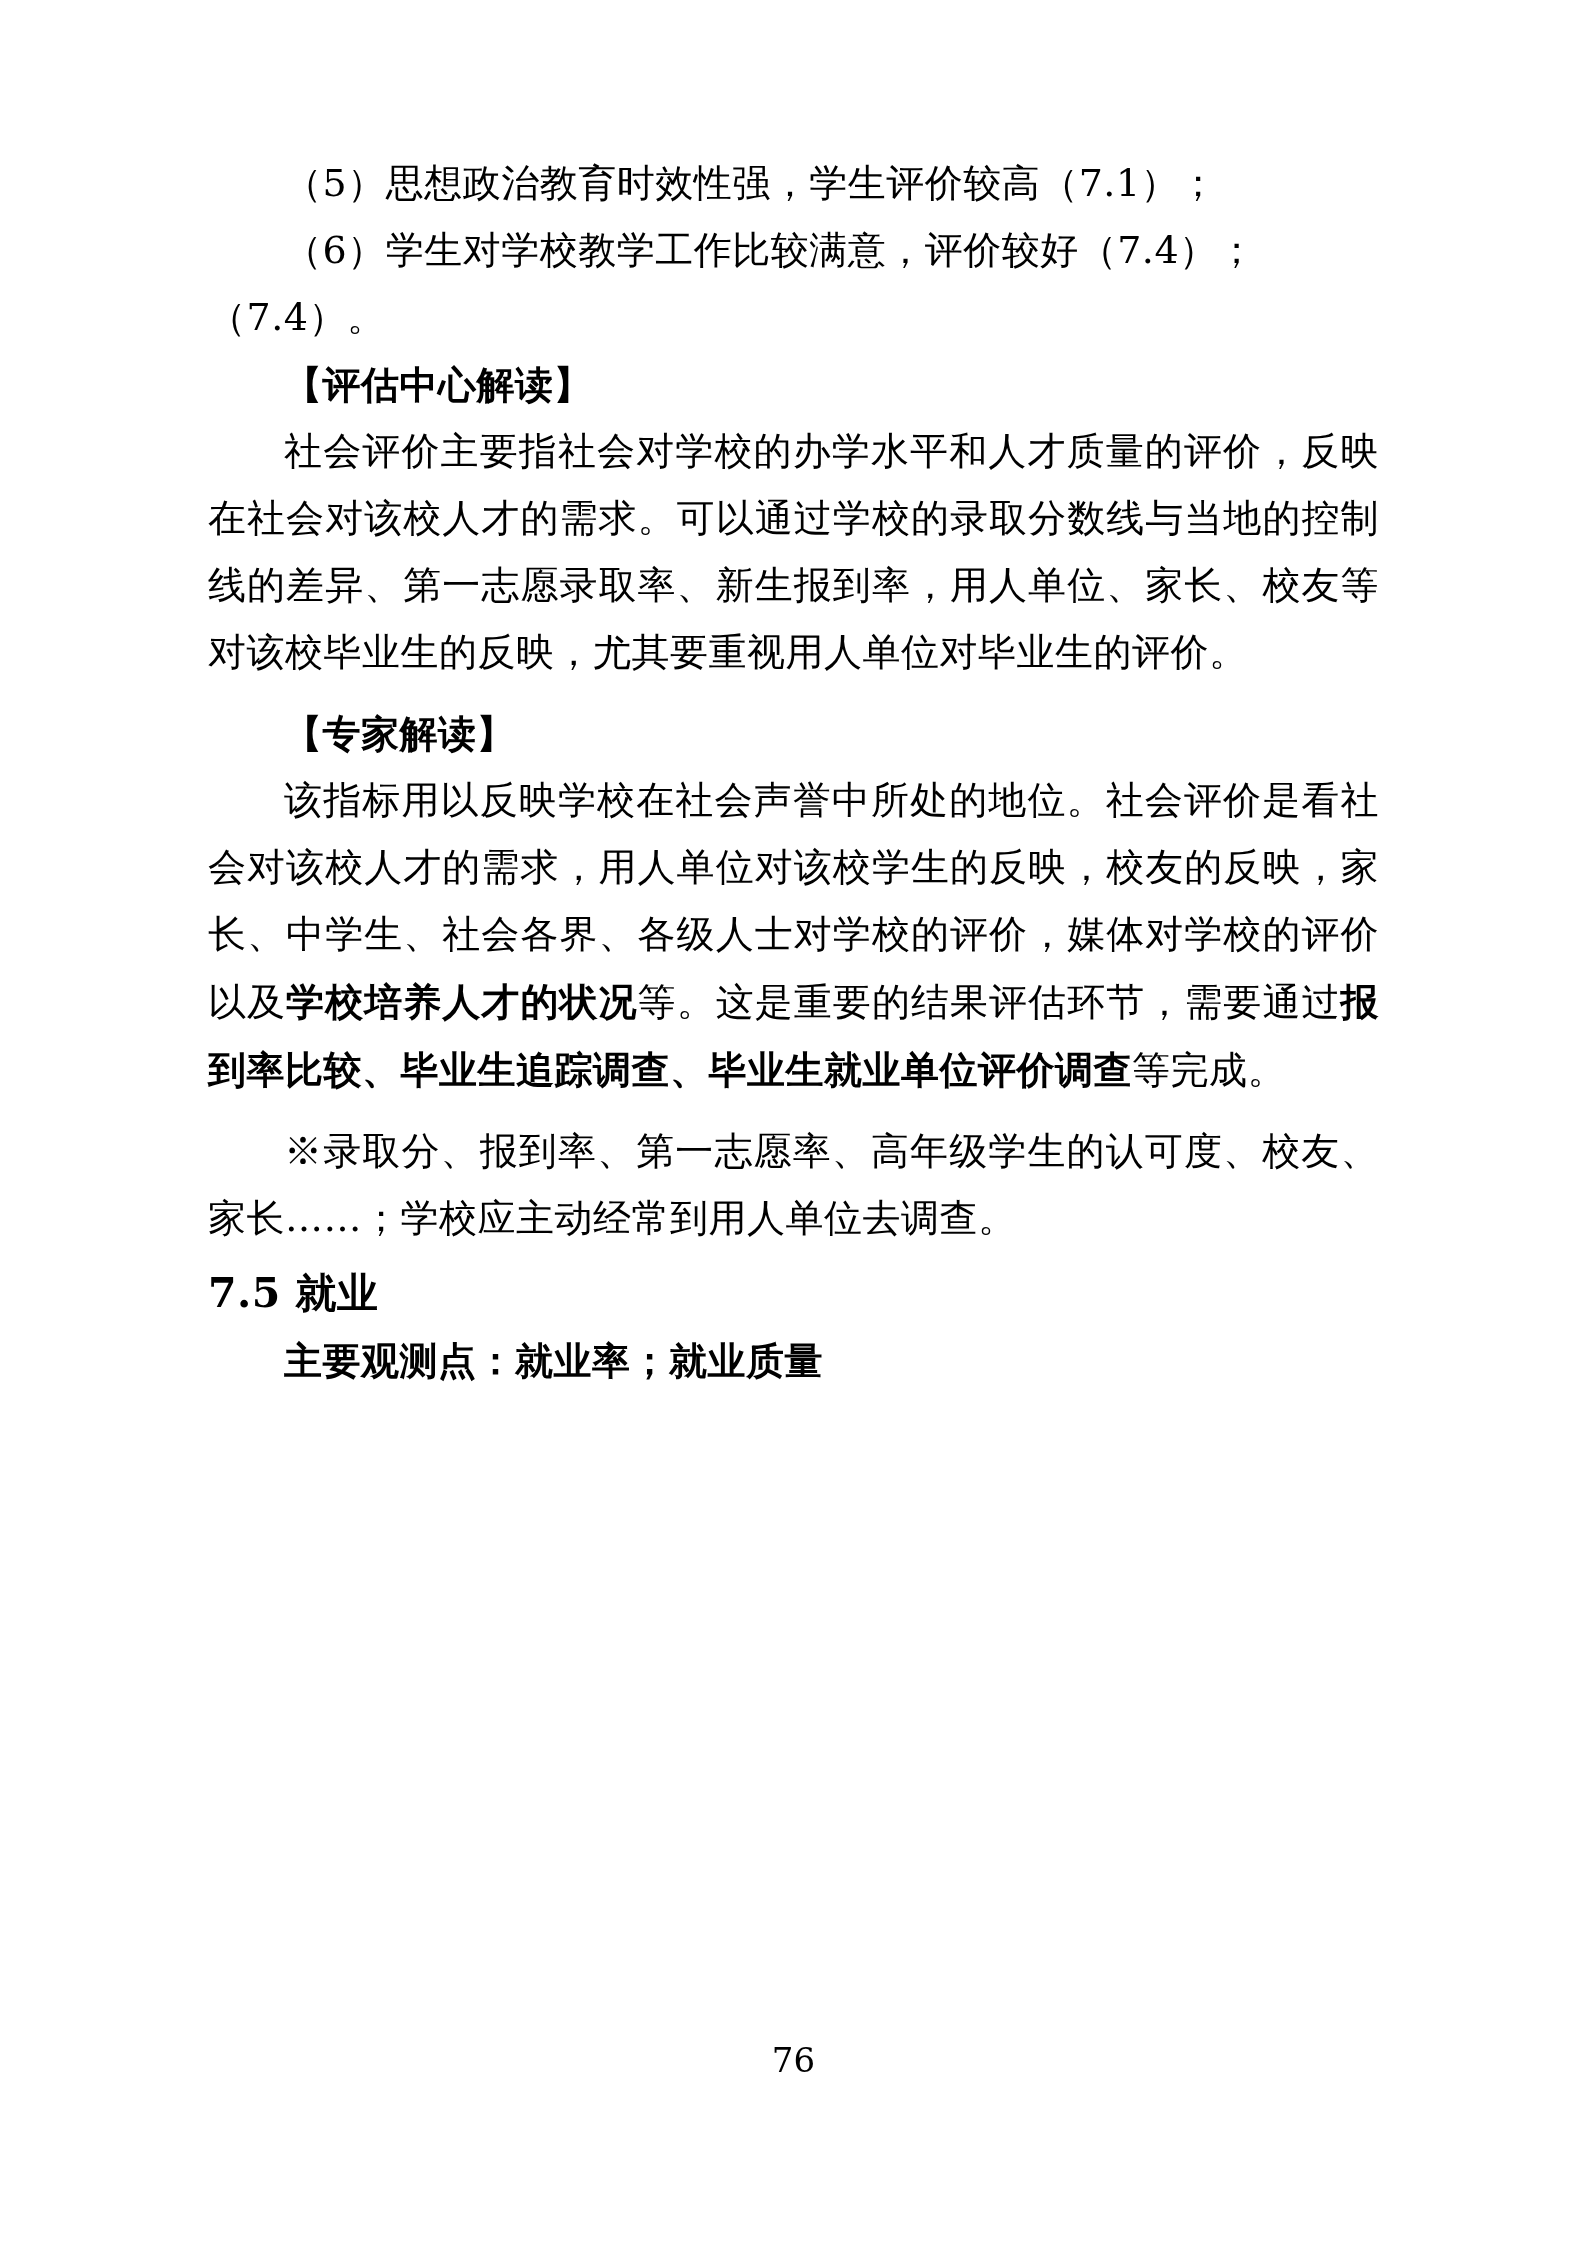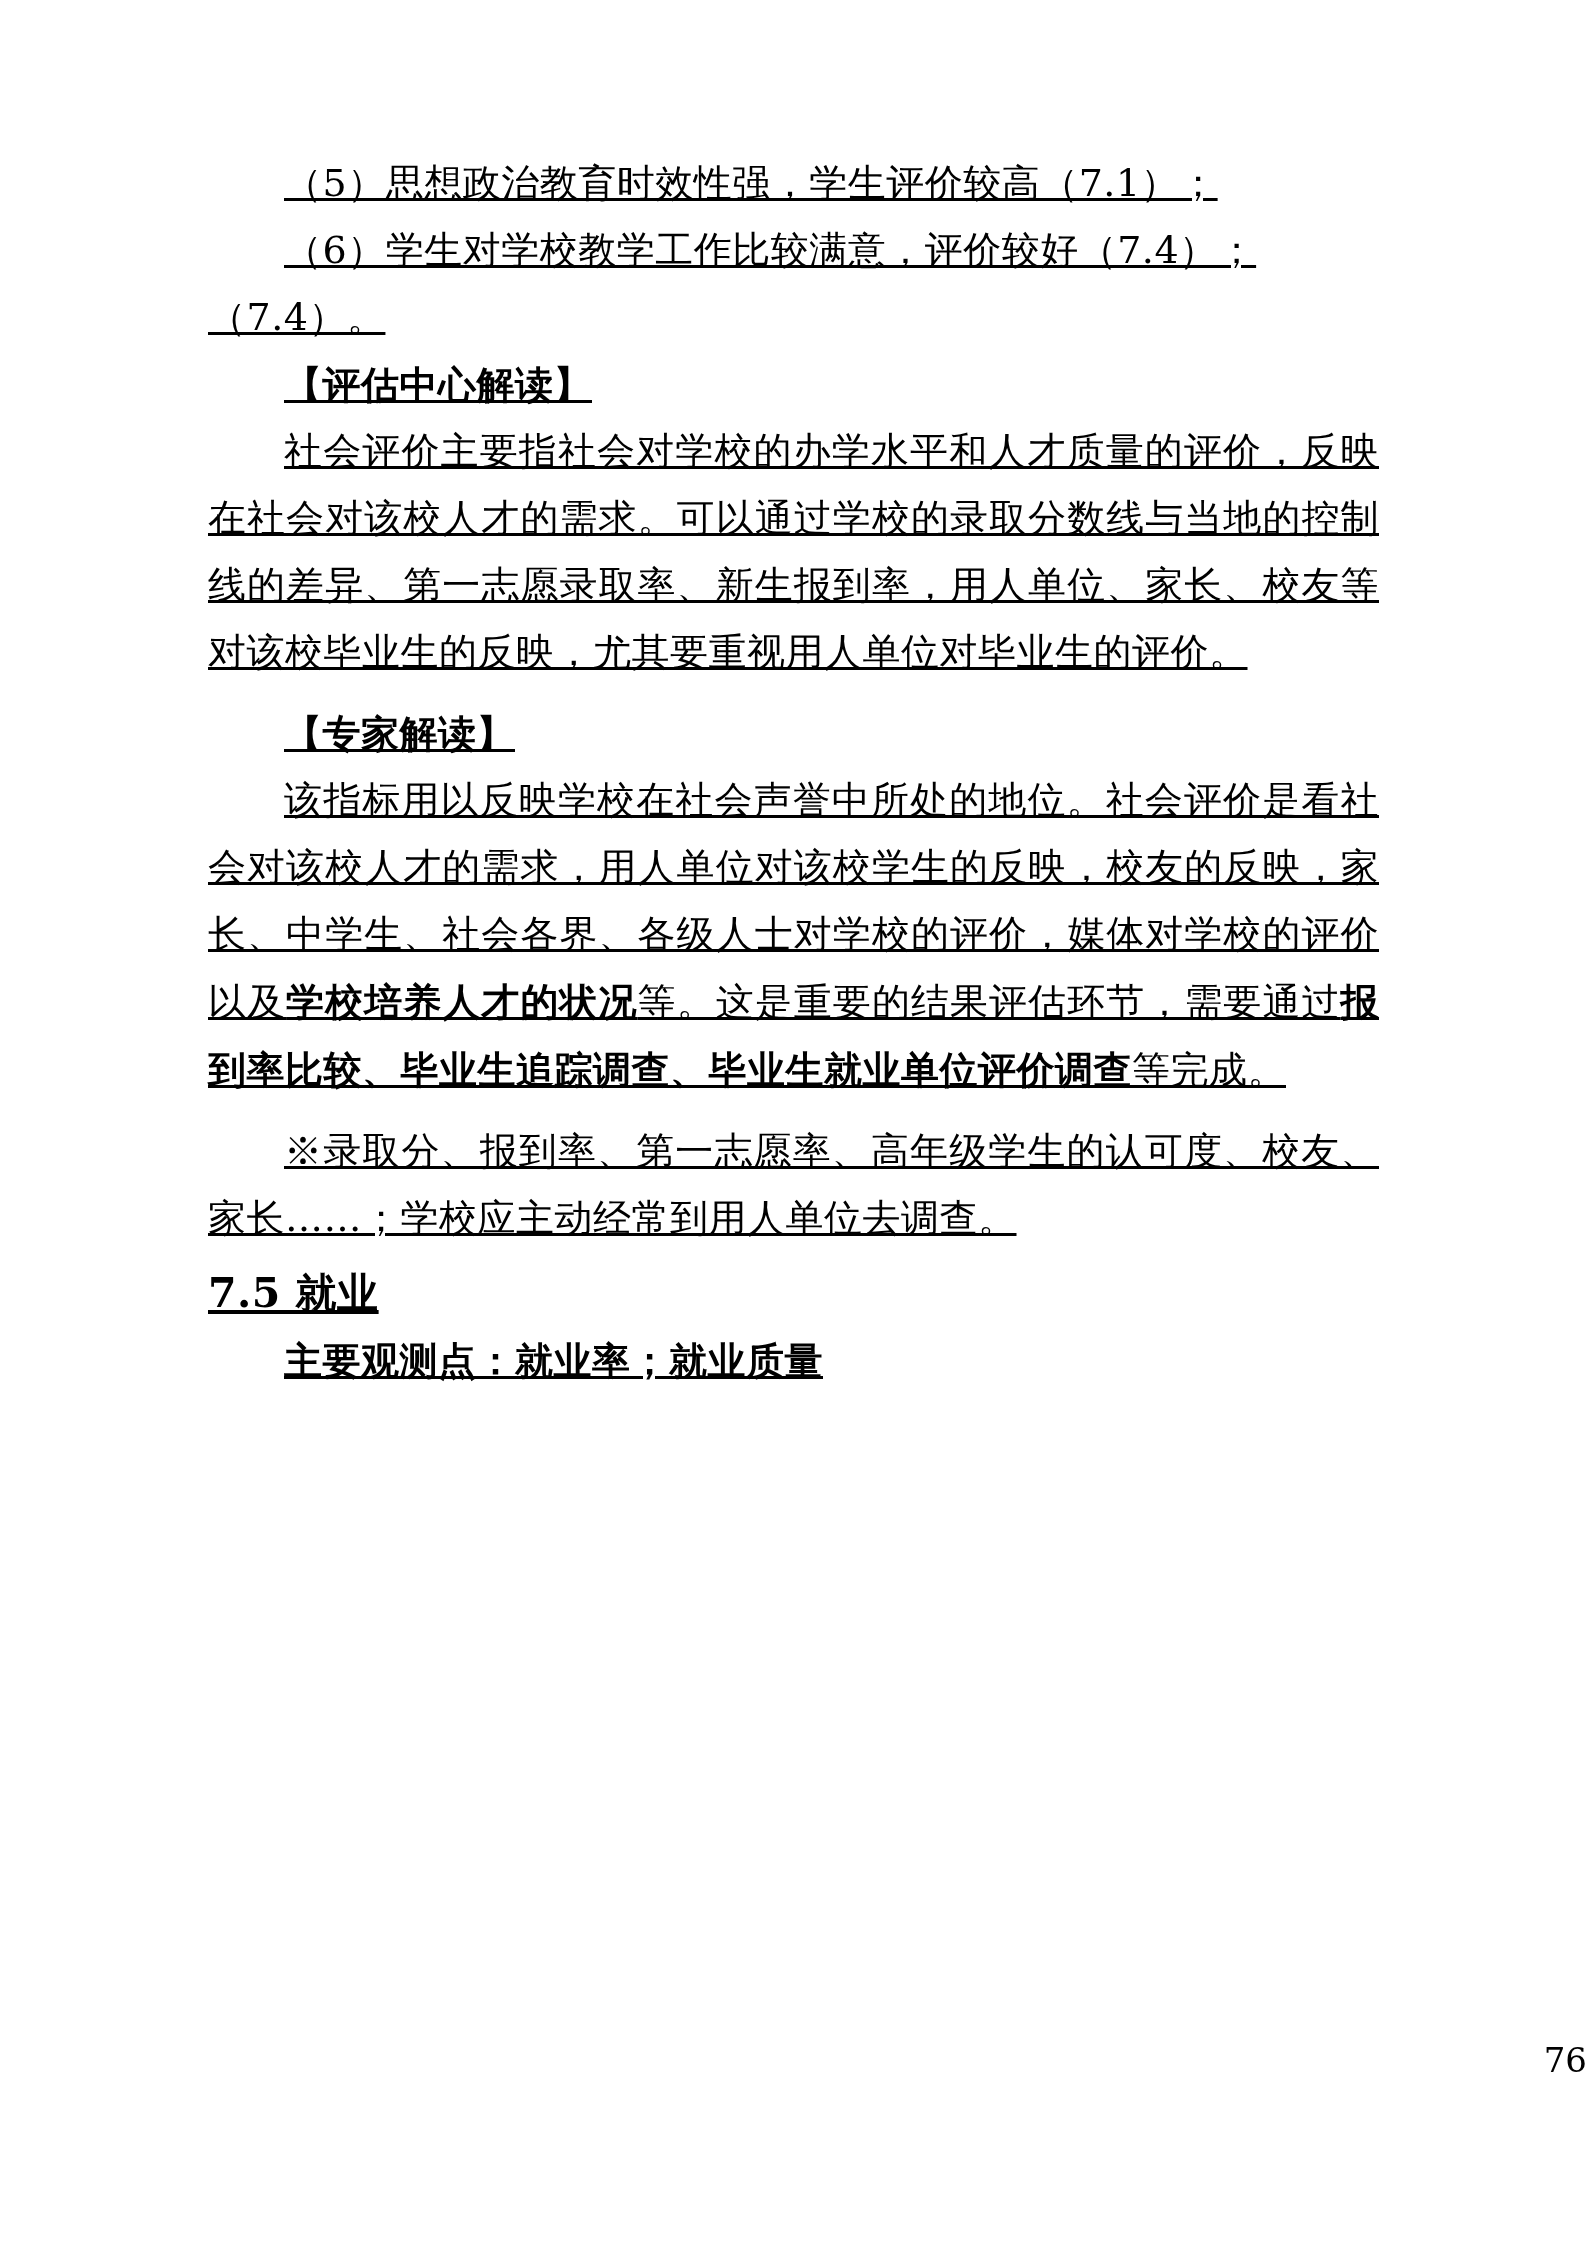--- a/index.html
+++ b/index.html
@@ -14,21 +14,20 @@
     color: #000000;
     position: relative;
     overflow: hidden;
   }
   .page {
     position: relative;
     width: 1587px;
     height: 2245px;
     box-sizing: border-box;
     padding: 150px 208px 0 208px;
-    text-decoration: underline;
   }
   .body-text {
     font-size: 38px;
     line-height: 67px;
     letter-spacing: 0.5px;
     text-align: justify;
     text-justify: inter-ideograph;
   }
   .indent {
     text-indent: 76px;
@@ -72,21 +71,21 @@
   }
   .gap-sm { height: 14px; }
   b.em {
     font-weight: bold;
   }
   .page-number {
     position: absolute;
     left: 0;
     right: 0;
     top: 2040px;
-    text-align: right;
+    text-align: center;
     font-size: 34px;
     font-family: "DejaVu Serif", "Liberation Serif", serif;
   }
   .para {
     margin: 0;
   }
 </style>
 </head>
 <body>
 

